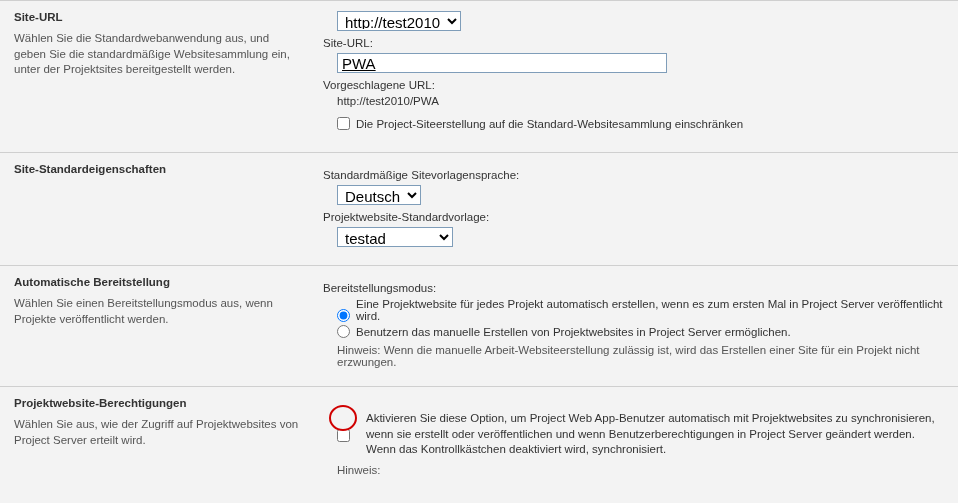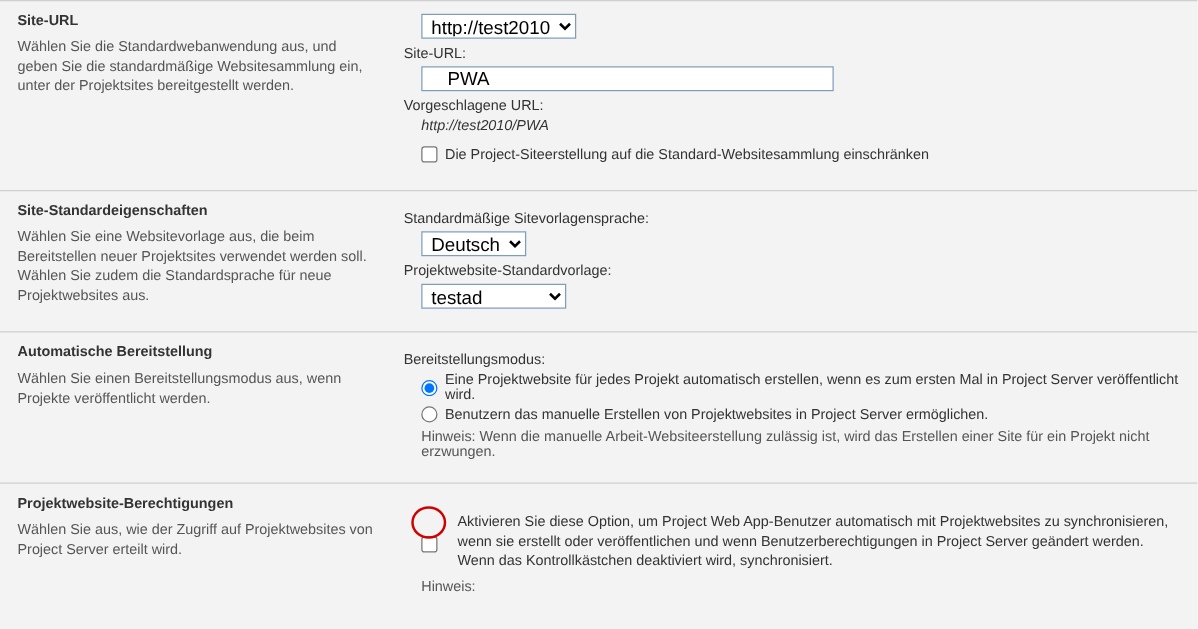--- a/index.html
+++ b/index.html
@@ -42,28 +42,28 @@
   }
   .indent { margin-left: 14px; }
   .select, .input-text {
     font-family: inherit;
     font-size: 15px;
     border: 1px solid #7f9db9;
     background: #fff;
     padding: 1px 3px;
     height: 20px;
   }
-  .input-text { padding: 2px 20px; }
+  .input-text { padding: 2px 4px; text-decoration: underline; }
   .input-text.wide { width: 330px; }
-  .row { display: flex; align-items: center; gap: 6px; margin: 2px 0; }
+  .row { display: flex; align-items: flex-end; gap: 6px; margin: 2px 0; }
   .row.chk { margin: 10px 0 4px 14px; }
   .row.rad { margin: 3px 0 3px 14px; }
   input[type=checkbox], input[type=radio] { margin: 0; }
   .hint { color: #555; margin: 6px 0 0 14px; }
-  .url-suggest { margin-left: 14px; color: #333; font-style: italic; }
+  .url-suggest { margin-left: 14px; color: #333; }
   .annot {
     position: absolute;
     border: 2px solid #d00000;
     border-radius: 50%;
     width: 28px; height: 26px;
     pointer-events: none;
   }
   .permissions-row { position: relative; display: flex; align-items: center; gap: 16px; margin-left: 14px; }
   .perm-text { line-height: 1.35; color: #333; }
 </style>
@@ -93,21 +93,20 @@
     <div class="row chk">
       <input type="checkbox" style="">
       <span>Die Project-Siteerstellung auf die Standard-Websitesammlung einschränken</span>
     </div>
   </div>
 </div>
 
 <div class="section">
   <div class="left-col">
     <div class="sec-title">Site-Standardeigenschaften</div>
-    <div class="sec-desc">Wählen Sie eine Websitevorlage aus, die beim Bereitstellen neuer Projektsites verwendet werden soll. Wählen Sie zudem die Standardsprache für neue Projektwebsites aus.</div>
   </div>
   <div class="right-col">
     <div class="field-label">Standardmäßige Sitevorlagensprache:</div>
     <div class="indent">
       <select class="select">
         <option>Deutsch</option>
       </select>
     </div>
 
     <div class="field-label">Projektwebsite-Standardvorlage:</div>

